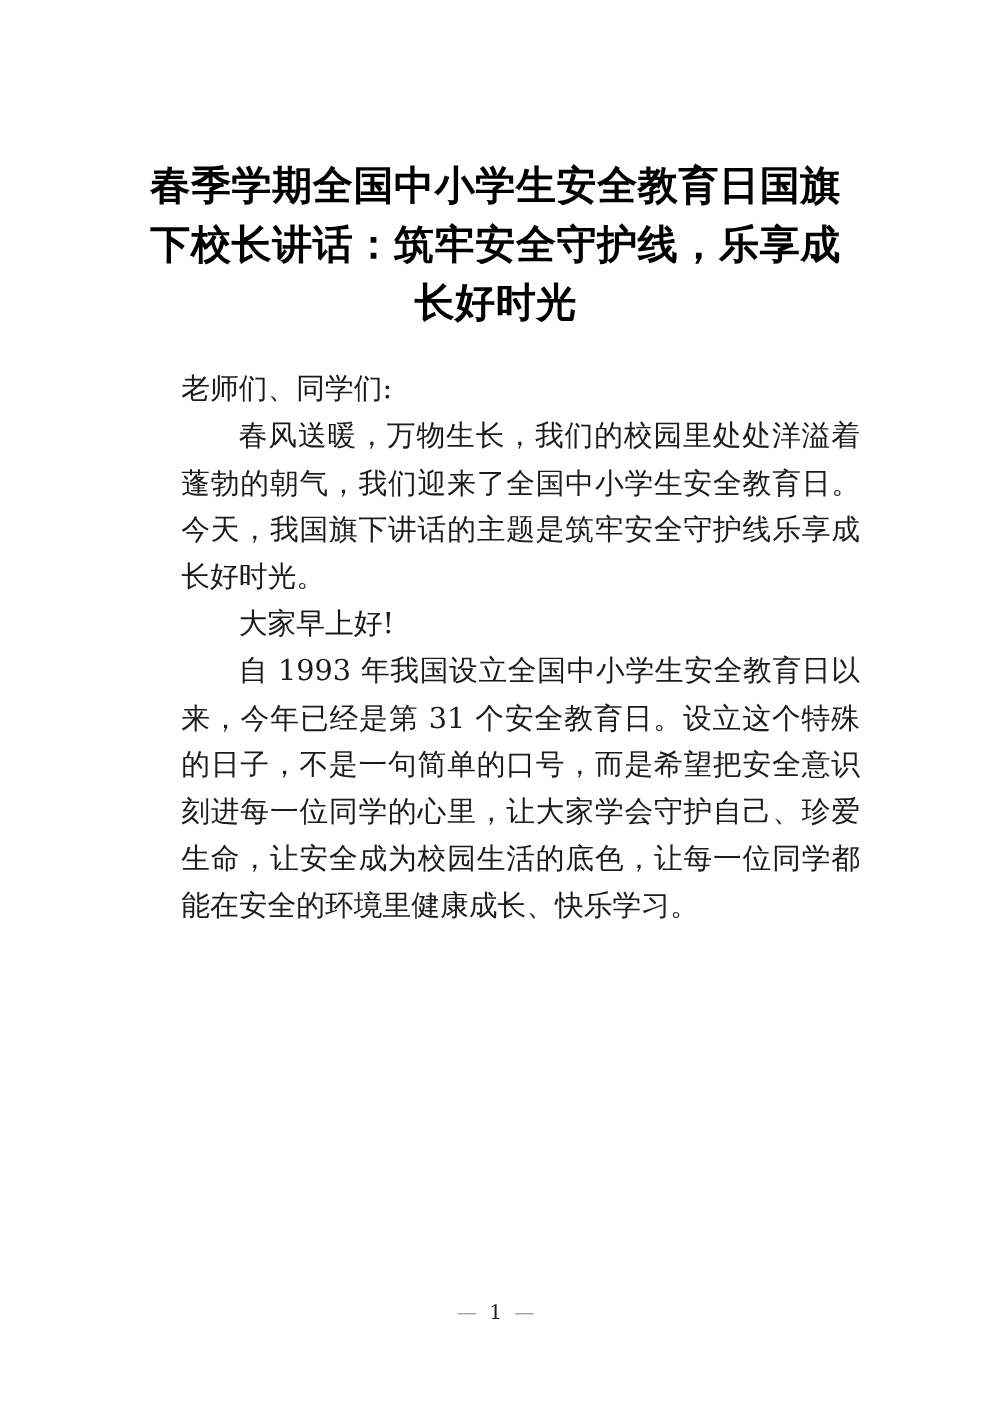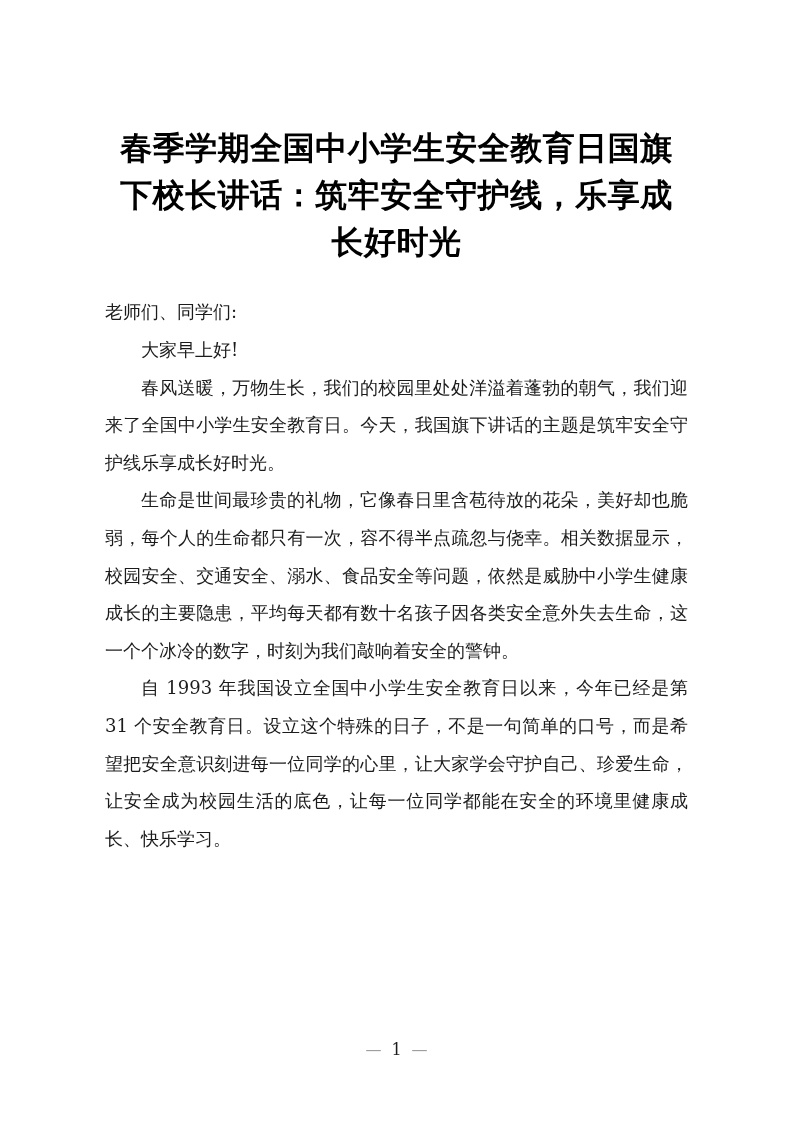--- a/index.html
+++ b/index.html
@@ -22,24 +22,25 @@
   .doc-title {
     font-size: 32px;
     line-height: 47px;
     font-weight: 700;
     text-align: center;
     color: #000000;
     letter-spacing: 0.5px;
   }
   .doc-body {
     margin-top: 27px;
-    font-size: 18px;
+    font-size: 23px;
     line-height: 37.6px;
     text-align: justify;
     text-justify: inter-ideograph;
+    margin-left: 40px;
   }
   .doc-body p {
     margin: 0;
     padding: 0;
     text-indent: 2em;
   }
   .doc-body p.no-indent {
     text-indent: 0;
   }
   .page-footer {
@@ -63,23 +64,22 @@
 </style>
 </head>
 <body>
 
 <div class="page">
 
   <h1 class="doc-title">春季学期全国中小学生安全教育日国旗下校长讲话：筑牢安全守护线，乐享成长好时光</h1>
 
   <div class="doc-body">
     <p class="no-indent">老师们、同学们:</p>
+    <p>春风送暖，万物生长，我们的校园里处处洋溢着蓬勃的朝气，我们迎来了全国中小学生安全教育日。今天，我国旗下讲话的主题是筑牢安全守护线乐享成长好时光。</p>
     <p>大家早上好!</p>
-    <p>春风送暖，万物生长，我们的校园里处处洋溢着蓬勃的朝气，我们迎来了全国中小学生安全教育日。今天，我国旗下讲话的主题是筑牢安全守护线乐享成长好时光。</p>
-    <p>生命是世间最珍贵的礼物，它像春日里含苞待放的花朵，美好却也脆弱，每个人的生命都只有一次，容不得半点疏忽与侥幸。相关数据显示，校园安全、交通安全、溺水、食品安全等问题，依然是威胁中小学生健康成长的主要隐患，平均每天都有数十名孩子因各类安全意外失去生命，这一个个冰冷的数字，时刻为我们敲响着安全的警钟。</p>
     <p>自 1993 年我国设立全国中小学生安全教育日以来，今年已经是第 31 个安全教育日。设立这个特殊的日子，不是一句简单的口号，而是希望把安全意识刻进每一位同学的心里，让大家学会守护自己、珍爱生命，让安全成为校园生活的底色，让每一位同学都能在安全的环境里健康成长、快乐学习。</p>
   </div>
 
   <div class="page-footer">
     <span class="dash">—</span><span class="num">1</span><span class="dash">—</span>
   </div>
 
 </div>
 
 </body></html>

